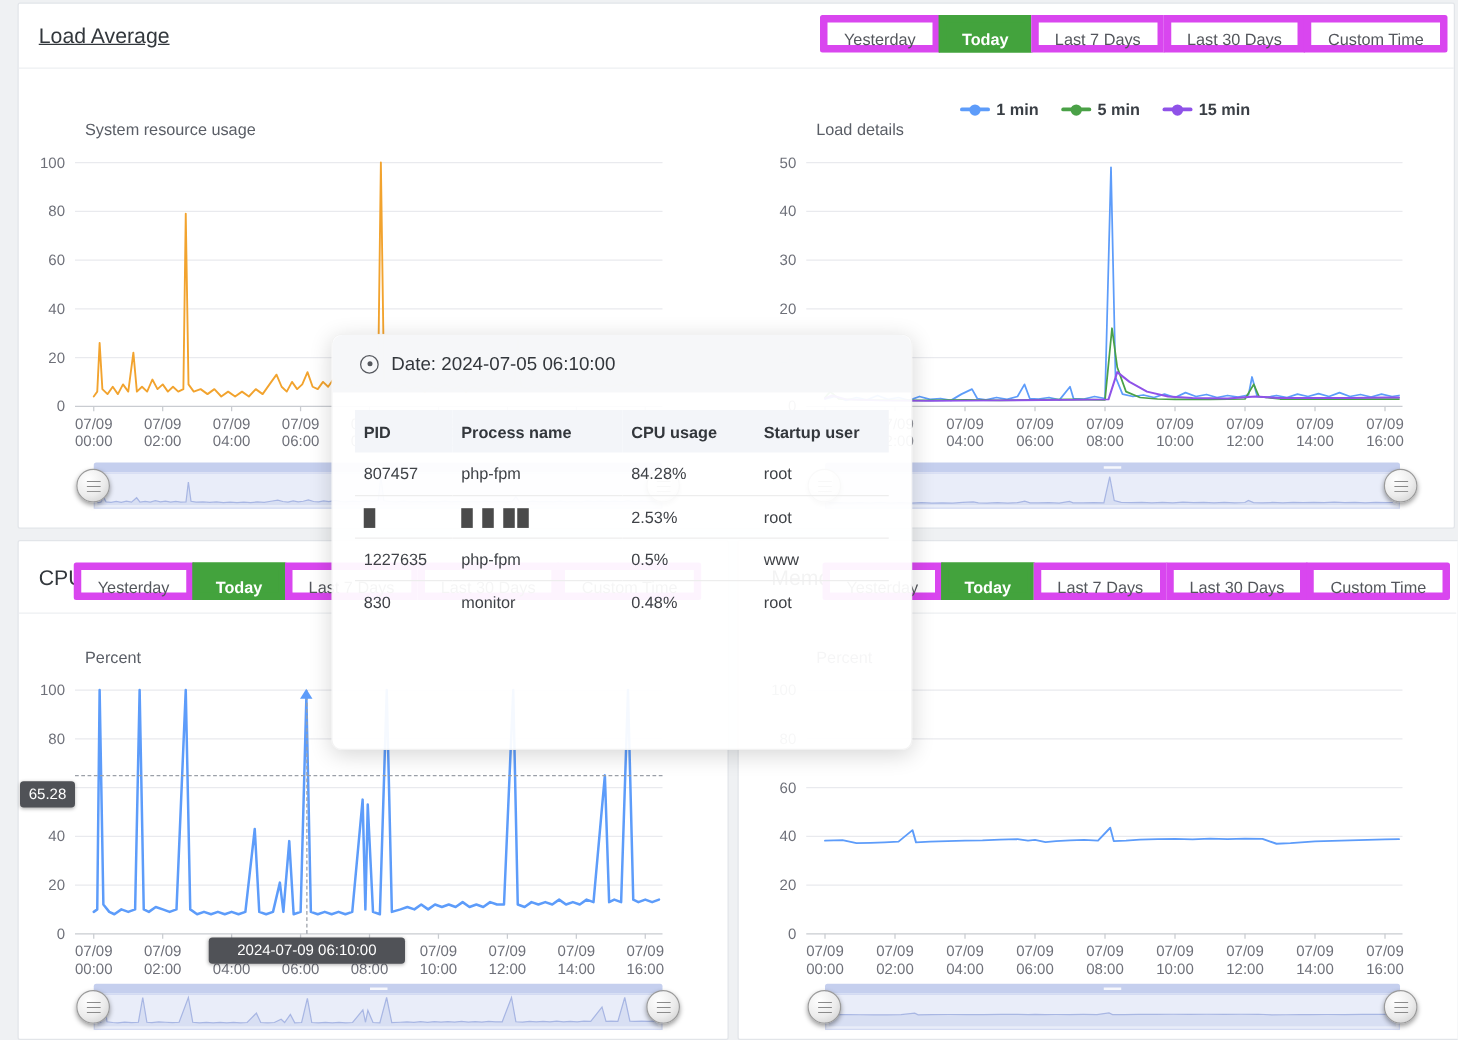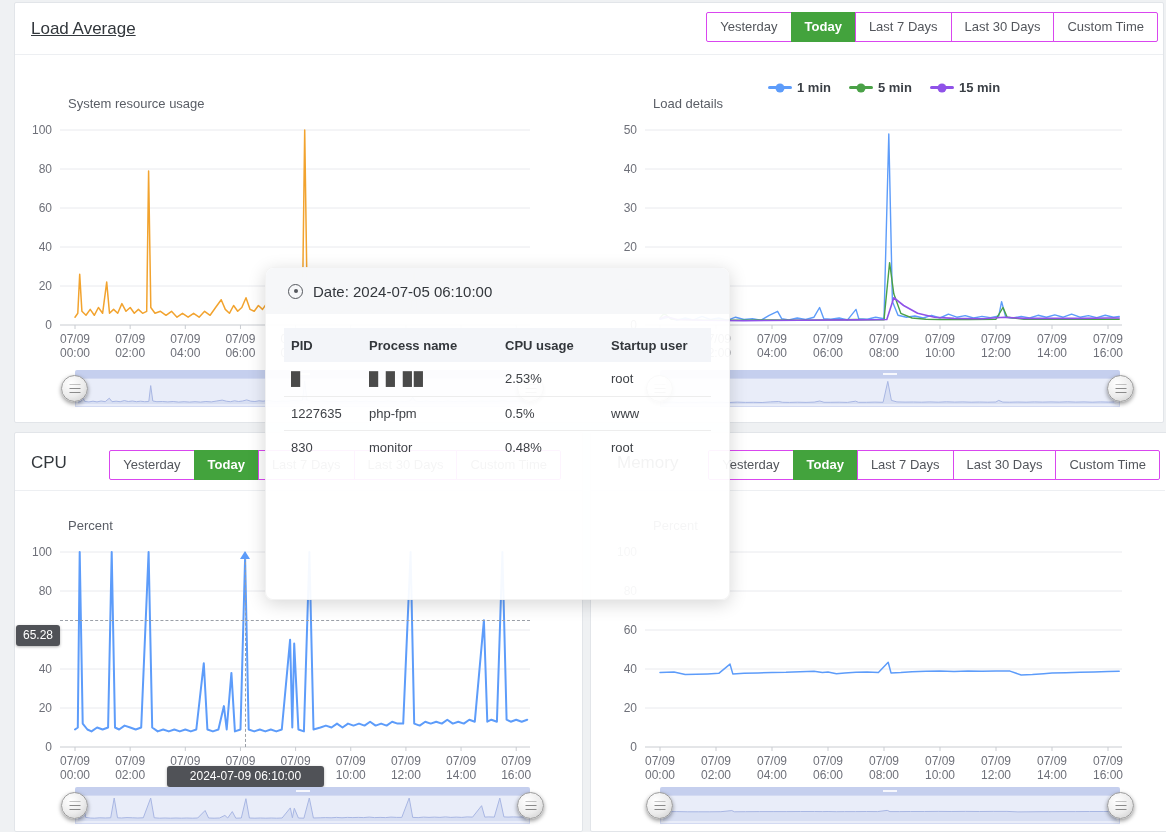--- a/index.html
+++ b/index.html
@@ -4,21 +4,21 @@
 <style>
   * { box-sizing: border-box; margin: 0; padding: 0; }
   html,body { width:1166px; height:832px; overflow:hidden; background:#eff1f3;
     font-family:"Liberation Sans","DejaVu Sans",sans-serif; position:relative; }
   .panel { position:absolute; background:#fff; border:1px solid #e2e5e9; border-radius:2px; }
   .panel-title { position:absolute; font-size:17px; color:#32373c; }
   .hdiv { position:absolute; height:1px; background:#edeff2; }
   
   .btn-group { position:absolute; display:flex; }
   .btn { height:30px; line-height:28px; padding:0 13px; font-size:13px; color:#53565c;
-    background:#fff; border:1px solid #d946ef; margin-left:-1px; cursor:pointer; white-space:nowrap; }
+    background:#fff; border:6px solid #d946ef; margin-left:-1px; cursor:pointer; white-space:nowrap; }
   .btn:first-child { margin-left:0; border-radius:2px 0 0 2px; }
   .btn:last-child { border-radius:0 2px 2px 0; }
   .btn.active { background:#43a33d; border-color:#43a33d; color:#fff; font-weight:bold; }
   
   .chart { position:absolute; }
   .chart-title { margin-left:48px; height:22px; font-size:13px; color:#5a5e66; }
   .chart svg { display:block; }
   
   .legend { position:absolute; display:flex; gap:18px; align-items:center; }
   .legend-item { display:flex; align-items:center; gap:5px; font-size:13px; color:#3a3f45;font-weight:bold; }
@@ -268,21 +268,21 @@
       <text x="496.21212121212125" y="225" text-anchor="middle" class="axis-text">07/09</text>
       <text x="496.21212121212125" y="239" text-anchor="middle" class="axis-text">16:00</text>
       <polyline points="55.0,189.5 57.8,187.5 59.7,12.0 62.7,183.6 67.4,189.5 71.5,191.4 77.1,187.5 82.6,189.5 88.1,187.5 91.7,12.0 95.0,187.5 99.1,189.5 104.6,185.6 110.2,187.5 115.7,189.5 121.2,187.5 128.6,12.0 132.2,187.5 137.7,191.4 143.2,189.5 148.8,191.4 154.3,189.5 159.8,191.4 165.3,189.5 170.8,191.4 176.3,189.5 183.8,123.2 187.4,189.5 192.9,191.4 198.4,189.5 203.9,166.1 206.7,189.5 211.4,132.9 214.9,191.4 220.5,189.5 225.1,17.9 228.7,189.5 234.2,191.4 239.8,189.5 245.3,191.4 250.8,189.5 256.3,191.4 261.8,189.5 270.1,99.7 272.3,187.5 274.2,103.6 278.4,189.5 283.9,191.4 289.4,12.0 293.5,189.5 300.4,187.5 305.9,185.6 311.5,187.5 317.0,183.6 322.5,187.5 328.0,183.6 333.5,185.6 339.0,183.6 344.5,185.6 350.1,181.7 355.6,185.6 361.1,183.6 366.6,185.6 372.1,181.7 377.6,183.6 383.2,183.6 390.6,12.0 394.2,183.6 399.7,185.6 405.2,181.7 410.7,183.6 416.2,181.7 421.8,183.6 427.3,179.7 432.8,183.6 438.3,181.7 443.8,183.6 449.3,179.7 454.8,181.7 463.9,80.3 467.3,181.7 471.4,179.7 476.9,181.7 482.4,12.0 486.6,179.7 490.7,181.7 496.2,179.7 501.7,181.7 507.2,179.7" fill="none" stroke="#5d9cfa" stroke-width="2" stroke-linejoin="round" stroke-linecap="round"></polyline>
     </svg>
   </div>
 
 <div class="dash-h" style="left:60px; top:620px; width:470px;"></div>
 <div class="dash-v" style="left:245px; top:552px; height:195px;"></div>
 <div class="spike-marker" style="left:240px; top:551px;"></div>
 <div class="axis-badge" style="left:16px; top:609px; width:44px; height:21px;margin-top:16px;">65.28</div>
-<div class="axis-badge" style="left:167px; top:750px; width:157px; height:21px;margin-top:16px;">2024-07-09 06:10:00</div>
+<div class="axis-badge" style="left:167px; top:750px; width:157px; height:21px;">2024-07-09 06:10:00</div>
 
 <div class="brush" style="left:75px; top:787px; width:455px; height:37px;">
   <div class="brush-bar"></div>
   <div class="brush-body"><svg width="453" height="27">
         <polyline points="2.0,22.0 4.7,21.8 6.6,2.0 9.6,21.4 14.2,22.0 18.3,22.2 23.8,21.8 29.2,22.0 34.7,21.8 38.2,2.0 41.5,21.8 45.5,22.0 51.0,21.6 56.4,21.8 61.9,22.0 67.3,21.8 74.7,2.0 78.2,21.8 83.6,22.2 89.1,22.0 94.5,22.2 100.0,22.0 105.4,22.2 110.8,22.0 116.3,22.2 121.7,22.0 129.1,14.5 132.6,22.0 138.1,22.2 143.5,22.0 148.9,19.4 151.7,22.0 156.3,15.6 159.8,22.2 165.3,22.0 169.9,2.7 173.4,22.0 178.9,22.2 184.3,22.0 189.8,22.2 195.2,22.0 200.6,22.2 206.1,22.0 214.3,11.9 216.4,21.8 218.3,12.3 222.4,22.0 227.9,22.2 233.3,2.0 237.4,22.0 244.2,21.8 249.6,21.6 255.1,21.8 260.5,21.4 266.0,21.8 271.4,21.4 276.8,21.6 282.3,21.4 287.7,21.6 293.2,21.1 298.6,21.6 304.1,21.4 309.5,21.6 314.9,21.1 320.4,21.4 325.8,21.4 333.2,2.0 336.7,21.4 342.2,21.6 347.6,21.1 353.0,21.4 358.5,21.1 363.9,21.4 369.4,20.9 374.8,21.4 380.2,21.1 385.7,21.4 391.1,20.9 396.6,21.1 405.6,9.7 408.8,21.1 412.9,20.9 418.3,21.1 423.8,2.0 427.9,20.9 432.0,21.1 437.4,20.9 442.8,21.1 448.3,20.9" fill="none" stroke="#a9b7e4" stroke-width="1"></polyline>
         <polygon points="2.0,22.0 4.7,21.8 6.6,2.0 9.6,21.4 14.2,22.0 18.3,22.2 23.8,21.8 29.2,22.0 34.7,21.8 38.2,2.0 41.5,21.8 45.5,22.0 51.0,21.6 56.4,21.8 61.9,22.0 67.3,21.8 74.7,2.0 78.2,21.8 83.6,22.2 89.1,22.0 94.5,22.2 100.0,22.0 105.4,22.2 110.8,22.0 116.3,22.2 121.7,22.0 129.1,14.5 132.6,22.0 138.1,22.2 143.5,22.0 148.9,19.4 151.7,22.0 156.3,15.6 159.8,22.2 165.3,22.0 169.9,2.7 173.4,22.0 178.9,22.2 184.3,22.0 189.8,22.2 195.2,22.0 200.6,22.2 206.1,22.0 214.3,11.9 216.4,21.8 218.3,12.3 222.4,22.0 227.9,22.2 233.3,2.0 237.4,22.0 244.2,21.8 249.6,21.6 255.1,21.8 260.5,21.4 266.0,21.8 271.4,21.4 276.8,21.6 282.3,21.4 287.7,21.6 293.2,21.1 298.6,21.6 304.1,21.4 309.5,21.6 314.9,21.1 320.4,21.4 325.8,21.4 333.2,2.0 336.7,21.4 342.2,21.6 347.6,21.1 353.0,21.4 358.5,21.1 363.9,21.4 369.4,20.9 374.8,21.4 380.2,21.1 385.7,21.4 391.1,20.9 396.6,21.1 405.6,9.7 408.8,21.1 412.9,20.9 418.3,21.1 423.8,2.0 427.9,20.9 432.0,21.1 437.4,20.9 442.8,21.1 448.3,20.9 451,25 2,25" fill="rgba(169,183,228,0.25)" stroke="none"></polygon>
       </svg></div>
   <div class="brush-handle left">
       <span class="grip"></span>
     </div>
@@ -371,20 +371,26 @@
   <table class="tt-table">
     <thead>
         <tr>
           <th style="width: 78px;">PID</th>
           <th style="width: 136px;">Process name</th>
           <th style="width: 106px;">CPU usage</th>
           <th style="width: auto;">Startup user</th>
         </tr>
       </thead>
     <tbody>
+        <tr class="">
+          <td>807457</td>
+          <td>php-fpm</td>
+          <td>84.28%</td>
+          <td>root</td>
+        </tr>
         <tr class="redacted">
           <td>█</td>
           <td>█ █ ██</td>
           <td>2.53%</td>
           <td>root</td>
         </tr>
         <tr class="">
           <td>1227635</td>
           <td>php-fpm</td>
           <td>0.5%</td>

